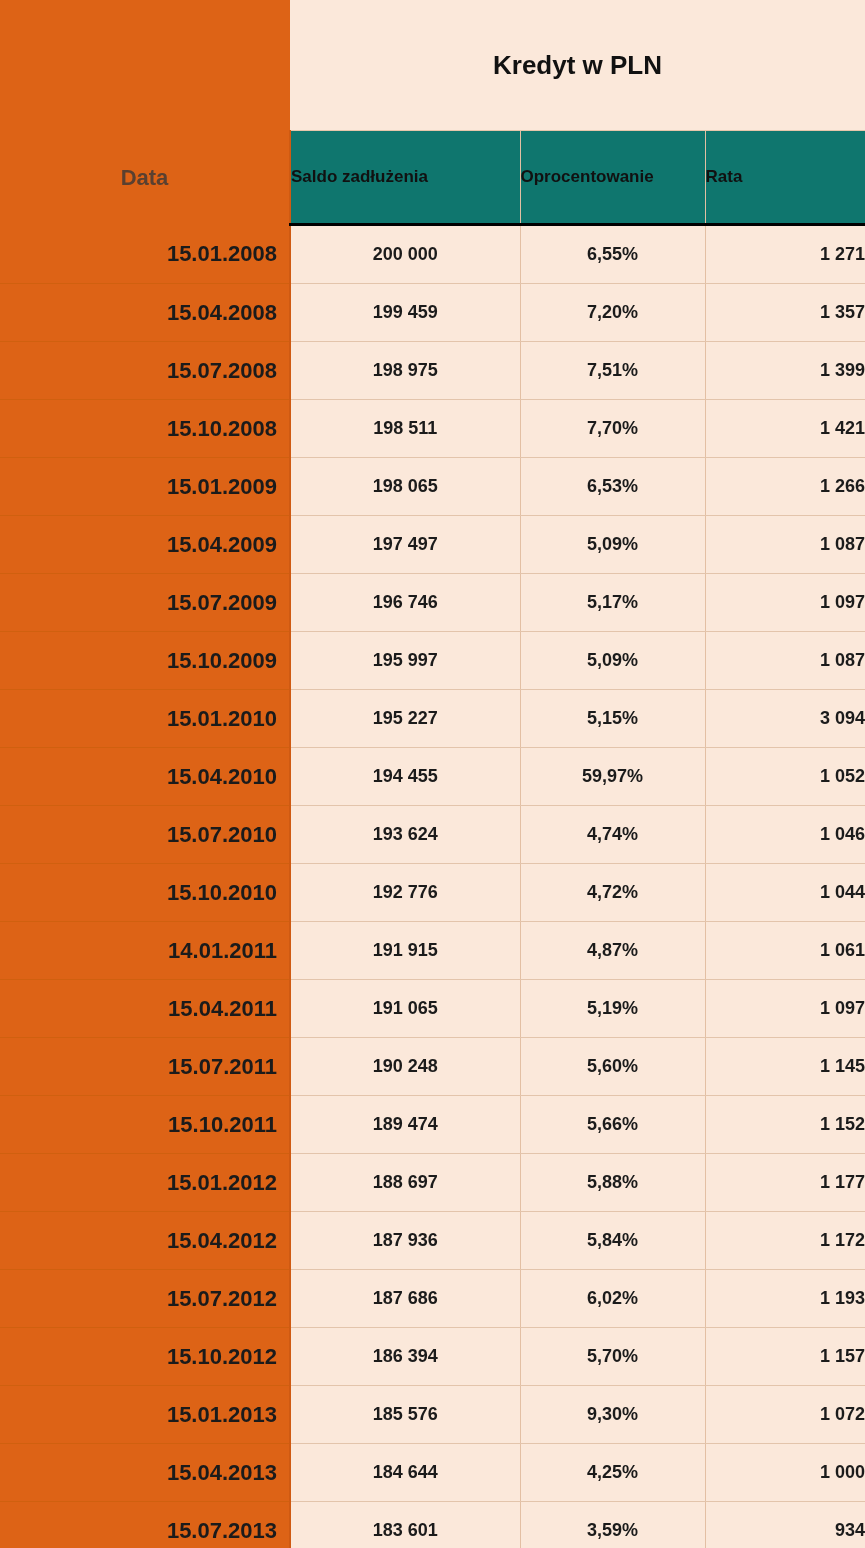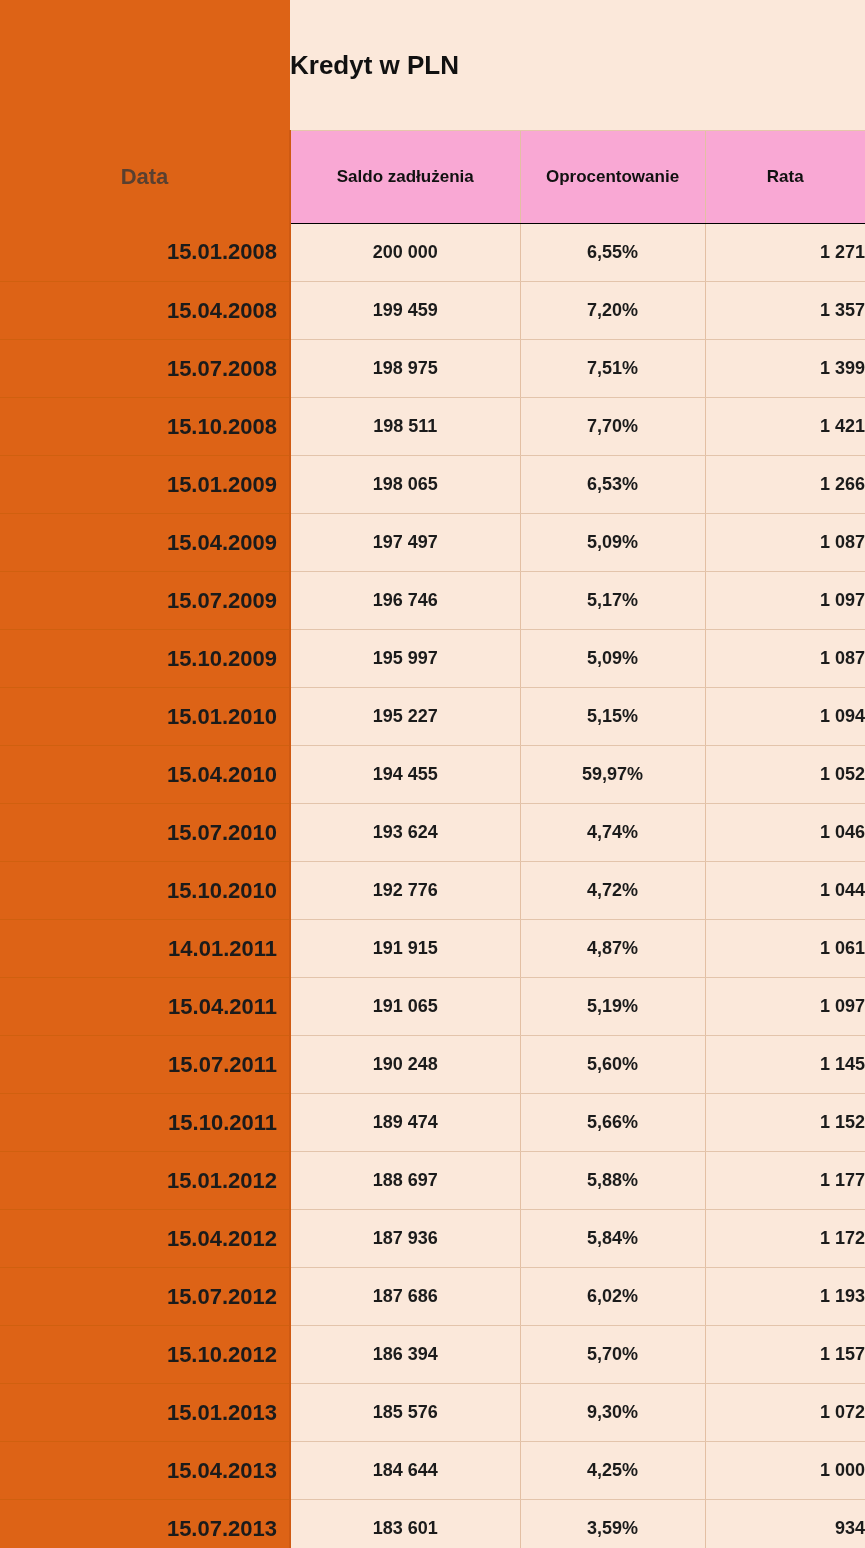--- a/index.html
+++ b/index.html
@@ -51,39 +51,39 @@
   table.main col.c-opro   { width: 185px; }
   table.main col.c-rata   { width: 160px; }
 
   td, th {
     padding: 0;
     margin: 0;
   }
   .title-cell {
     background: #fbe8da;
     height: 130px;
+    text-align: center;
     vertical-align: middle;
     font-size: 26px;
     font-weight: bold;
     color: #111111;
     border-bottom: 1px solid #e6c6ab;
   }
   .orange-cell {
     background: #dd6316;
   }
   .head-cell {
-    background: #f9a8d4;
+    background: #0f766e;
     height: 92px;
-    text-align: center;
     vertical-align: middle;
     font-size: 17px;
     font-weight: bold;
     color: #111111;
     border-right: 1px solid #e3bfa3;
-    border-bottom: 1px solid #000000;
+    border-bottom: 3px solid #000000;
   }
   .head-cell.last { border-right: none; }
   .head-orange {
     background: #dd6316;
     text-align: center;
     vertical-align: middle;
     font-size: 22px;
     font-weight: bold;
     color: #5a4030;
     height: 92px;
@@ -186,21 +186,21 @@
         <tr>
           <td class="row-date">15.10.2009</td>
           <td class="cell">195 997</td>
           <td class="cell">5,09%</td>
           <td class="cell last rata">1 087</td>
         </tr>
         <tr>
           <td class="row-date">15.01.2010</td>
           <td class="cell">195 227</td>
           <td class="cell">5,15%</td>
-          <td class="cell last rata">1 094</td>
+          <td class="cell last rata">3 094</td>
         </tr>
         <tr>
           <td class="row-date">15.04.2010</td>
           <td class="cell">194 455</td>
           <td class="cell">59,97%</td>
           <td class="cell last rata">1 052</td>
         </tr>
         <tr>
           <td class="row-date">15.07.2010</td>
           <td class="cell">193 624</td>

